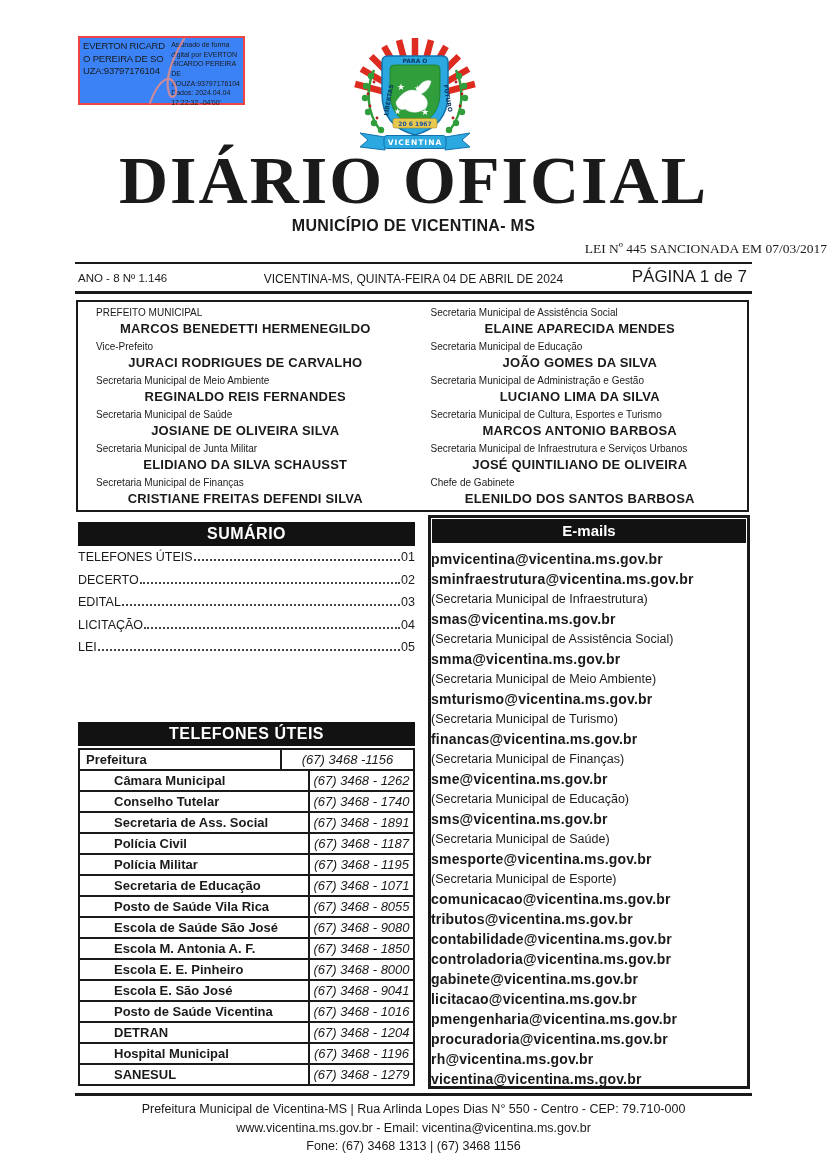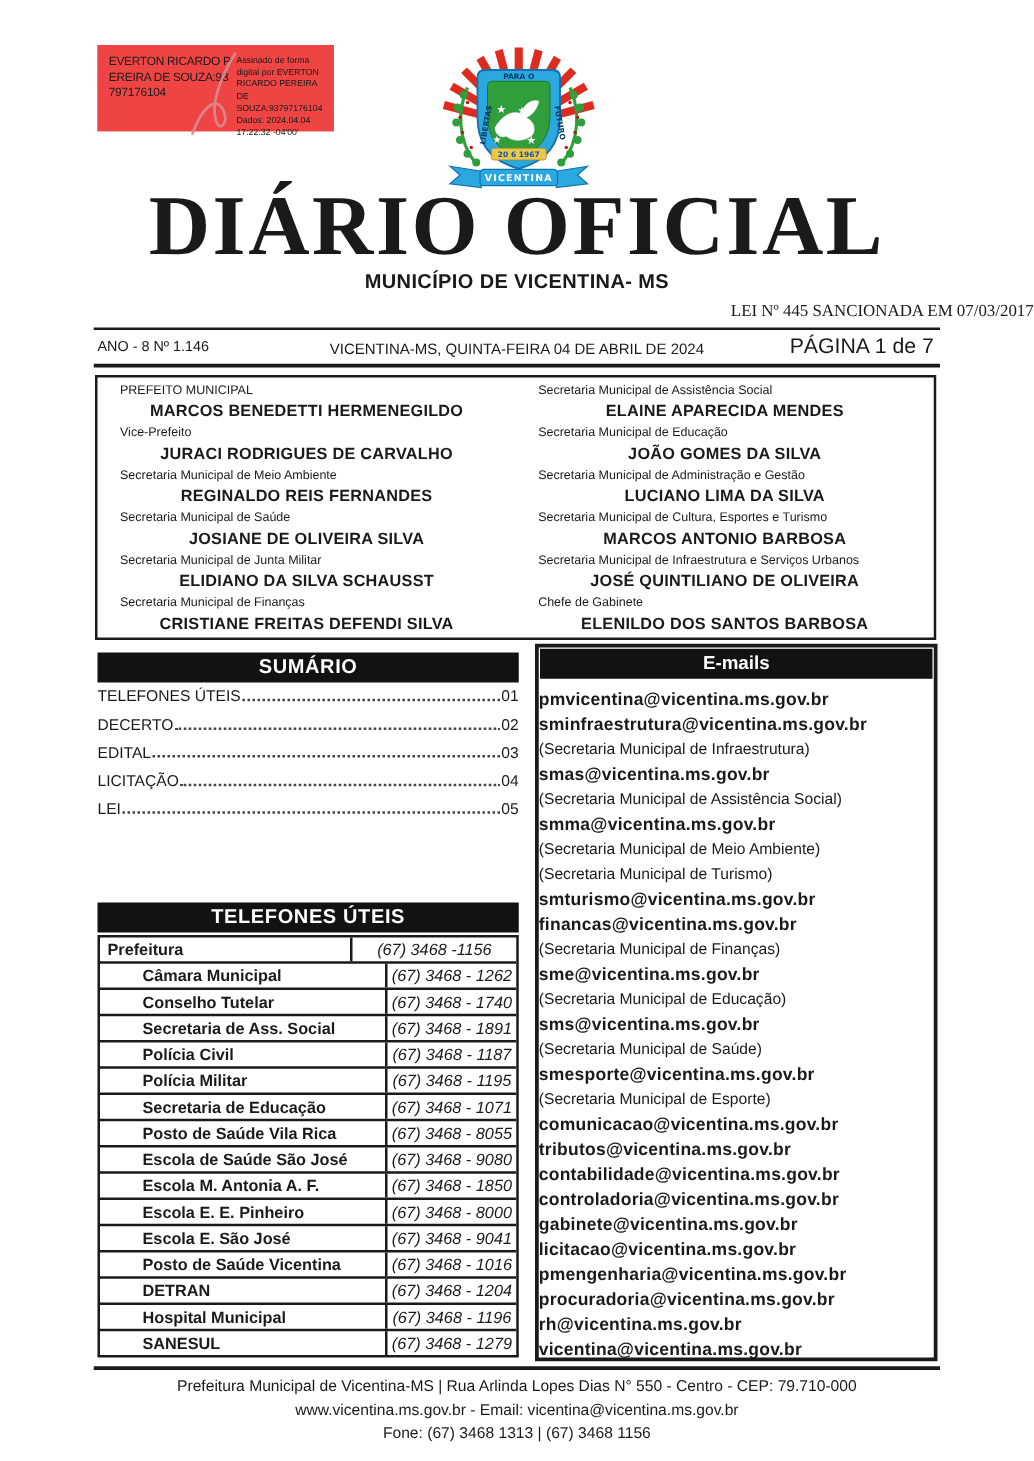--- a/index.html
+++ b/index.html
@@ -1,21 +1,21 @@
 <!DOCTYPE html>
 <html lang="pt" style="--ink: #1a1a1a; --bar_bg: #121212; --crest_red: #dd2b20; --crest_green: #2f9e3b; --crest_blue: #2ba8e0; --crest_blue_dark: #1272ad; --crest_motto: #0a3a62; --banner_yellow: #e7c94e; --banner_text: #1b4fa0; --signature_red: #d98b90;"><head>
 <meta charset="utf-8">
 <style>
   html,body{margin:0;padding:0;background:#fff;}
   .page{position:relative;width:827px;height:1169px;background:#fff;overflow:hidden;
         font-family:"Liberation Sans",sans-serif;color:var(--ink,#1a1a1a);}
 
   
-  .sig-box{position:absolute;left:78px;top:36px;width:189px;height:69px;border:6px solid #ef4444;
-           box-sizing:border-box;display:flex;gap:3px;padding:2px 3px;background:#ef4444;}
+  .sig-box{position:absolute;left:78px;top:36px;width:167px;height:69px;border:2px solid #ef4444;
+           box-sizing:border-box;display:flex;gap:3px;padding:2px 3px;background:#3b82f6;}
   .sig-left{width:100px;font-size:9.5px;line-height:1.32;letter-spacing:-.2px;word-break:break-all;}
   .sig-right{flex:1;font-size:7px;line-height:1.38;}
   .sig-flourish{position:absolute;left:64px;top:-3px;width:52px;height:74px;pointer-events:none;}
 
   
   .crest{position:absolute;left:330px;top:22px;width:170px;height:134px;}
   .crest text{font-family:"DejaVu Sans",sans-serif;}
 
   
   .title{position:absolute;top:146px;left:0;width:100%;text-align:center;
@@ -373,23 +373,23 @@
         <div class="email-line label">(Secretaria Municipal de Infraestrutura)</div>
 
         <div class="email-line email">smas@vicentina.ms.gov.br</div>
 
         <div class="email-line label">(Secretaria Municipal de Assistência Social)</div>
 
         <div class="email-line email">smma@vicentina.ms.gov.br</div>
 
         <div class="email-line label">(Secretaria Municipal de Meio Ambiente)</div>
 
+        <div class="email-line email">smturismo@vicentina.ms.gov.br</div>
+
         <div class="email-line label">(Secretaria Municipal de Turismo)</div>
-
-        <div class="email-line email">smturismo@vicentina.ms.gov.br</div>
 
         <div class="email-line email">financas@vicentina.ms.gov.br</div>
 
         <div class="email-line label">(Secretaria Municipal de Finanças)</div>
 
         <div class="email-line email">sme@vicentina.ms.gov.br</div>
 
         <div class="email-line label">(Secretaria Municipal de Educação)</div>
 
         <div class="email-line email">sms@vicentina.ms.gov.br</div>

